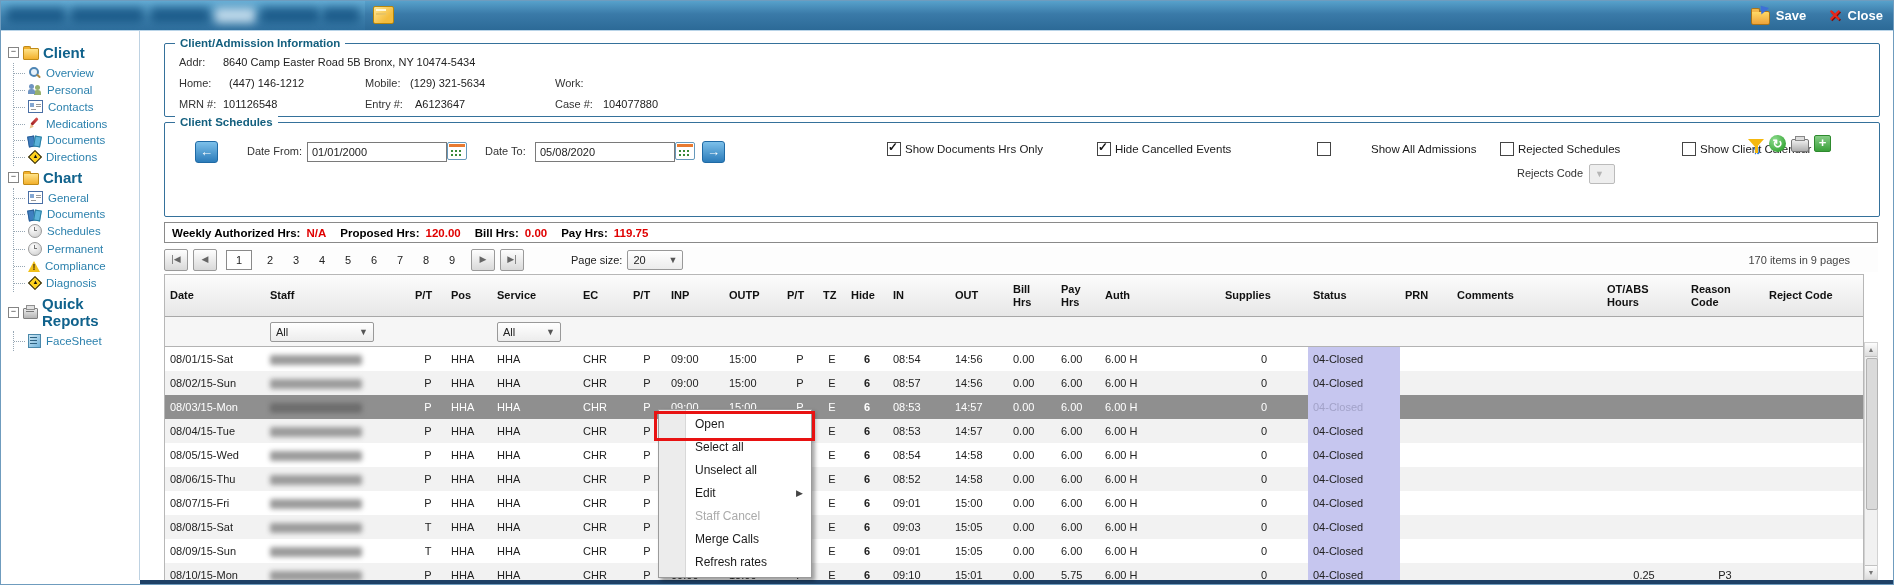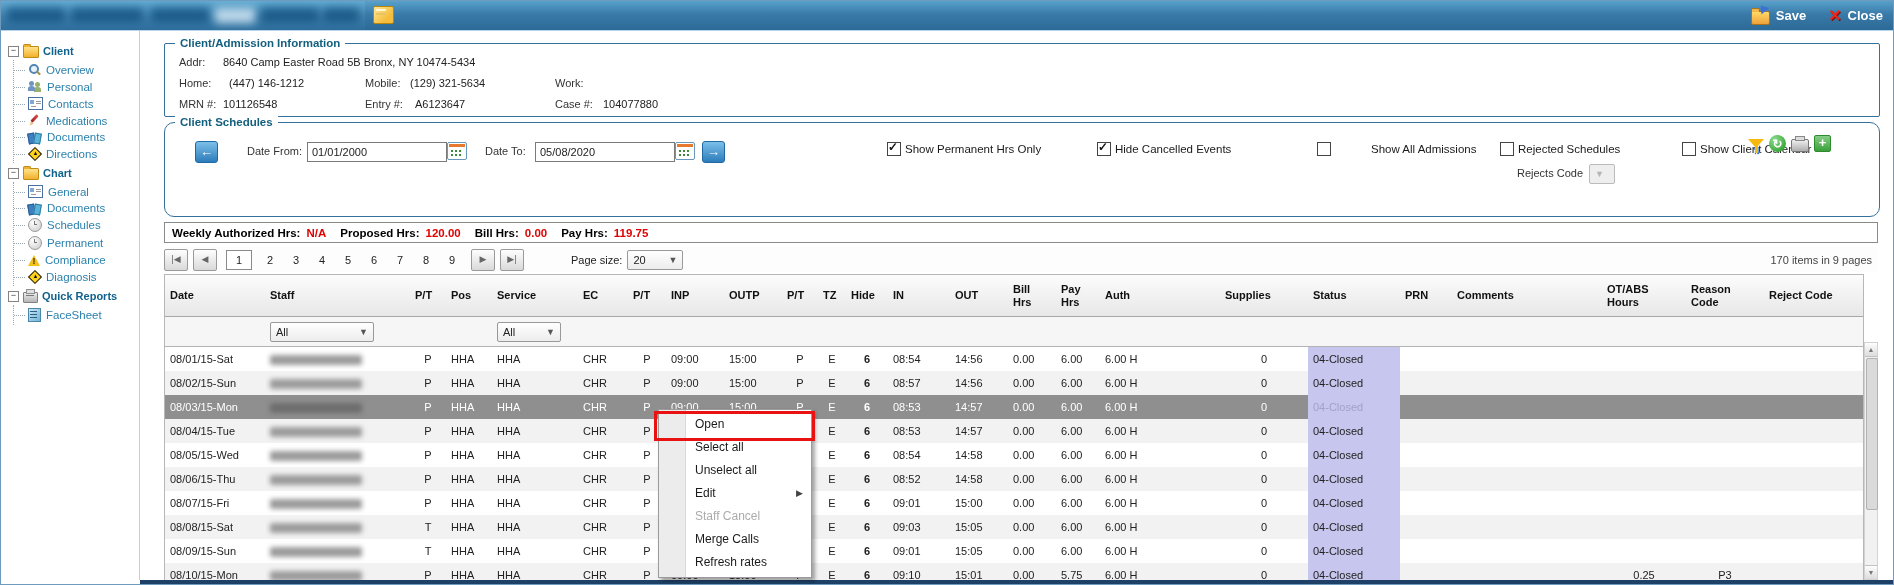--- a/index.html
+++ b/index.html
@@ -23,21 +23,21 @@
              border:1px solid #a8741a;border-radius:1px 2px 2px 2px;}
   .icon-save::before{content:"";position:absolute;left:-1px;top:-4px;width:7px;height:3px;background:#f3b84b;border:1px solid #a8741a;border-bottom:none;border-radius:2px 2px 0 0;}
   .icon-save::after{content:"";position:absolute;right:1px;top:-7px;width:0;height:0;
              border-left:5px solid transparent;border-right:5px solid transparent;border-top:7px solid #3d6fd6;transform:rotate(140deg);}
   .icon-close{color:#e8281c;font-size:16px;font-weight:bold;line-height:16px;text-shadow:1px 1px 0 #7e0f08;}
 
   
   .sidebar{position:absolute;left:0;top:30px;width:139px;bottom:4px;background:#fff;
            border-right:1px solid #bed2e2;padding:10px 0 0 0;box-sizing:border-box;overflow:hidden;}
   .tree-section{display:flex;align-items:center;gap:4px;padding:3px 0 2px 7px;cursor:pointer;}
-  .sec-label{color:#10628c;font-weight:bold;font-size:11px;}
+  .sec-label{color:#10628c;font-weight:bold;font-size:15px;}
   .expando{width:9px;height:9px;border:1px solid #848484;background:#fff;font-size:9px;line-height:7px;
            text-align:center;color:#333;flex:0 0 auto;}
   .tree ul{list-style:none;margin:0;padding:1px 0 1px 0;margin-left:12px;border-left:1px dotted #97a7b4;}
   .tree li{position:relative;display:flex;align-items:center;gap:5px;padding:2px 0 2px 14px;cursor:pointer;}
   .tree li::before{content:"";position:absolute;left:0;top:50%;width:11px;border-top:1px dotted #97a7b4;}
   .item-label{color:#2c81ad;font-size:11.5px;}
 
   .ic{display:inline-block;position:relative;flex:0 0 auto;}
   .icon-folder{width:14px;height:10px;background:linear-gradient(#ffe388,#f2b02c);border:1px solid #c08a16;border-radius:1px;margin-top:2px;}
   .icon-folder::before{content:"";position:absolute;top:-3px;left:-1px;width:6px;height:2px;background:#f2b02c;border:1px solid #c08a16;border-bottom:none;border-radius:2px 2px 0 0;}
@@ -71,21 +71,21 @@
   .icon-notepad::before{content:"";position:absolute;left:1px;top:2px;width:7px;height:1px;background:#2c6080;box-shadow:0 3px 0 #2c6080,0 6px 0 #2c6080;}
 
   
   .panel{position:absolute;border:1px solid #35719b;border-radius:2px;background:#fff;}
   .panel-legend{position:absolute;top:-7px;left:10px;background:#fff;padding:0 5px;color:#135f7e;font-weight:bold;font-size:11.5px;}
   .pos{position:absolute;white-space:nowrap;}
   .lbl{color:#333;}
   .val{color:#222;}
 
   #client-info{left:163px;top:42px;width:1714px;height:72px;}
-  #client-sched{left:163px;top:121px;width:1714px;height:93px;border-radius:10px;}
+  #client-sched{left:163px;top:121px;width:1714px;height:93px;}
 
   .date-input{position:absolute;width:130px;height:16px;border:1px solid #7a7a7a;font-family:"Liberation Sans",sans-serif;font-size:11px;padding:1px 4px;color:#222;}
   .btn-nav{position:absolute;width:21px;height:20px;border:1px solid #1f6aa5;border-radius:3px;
            background:linear-gradient(#7cc0ea,#2c7cba);color:#fff;text-align:center;line-height:19px;font-weight:bold;font-size:13px;cursor:pointer;}
   .icon-calendar{position:absolute;width:18px;height:16px;background:#fff;border:1px solid #6699bb;border-radius:2px;cursor:pointer;}
   .icon-calendar::before{content:"";position:absolute;left:1px;top:1px;right:1px;height:3px;background:#e87a30;}
   .icon-calendar::after{content:"";position:absolute;left:3px;top:7px;width:2px;height:2px;background:#3a8a3a;
         box-shadow:4px 0 0 #3a8a3a,8px 0 0 #3a8a3a,0 4px 0 #3a8a3a,4px 4px 0 #3a8a3a,8px 4px 0 #3a8a3a;}
 
   .cb-item{position:absolute;display:flex;align-items:center;gap:4px;}
@@ -117,21 +117,21 @@
   .stat-label{font-weight:bold;color:#000;font-size:11.5px;}
   .stat-value{font-weight:bold;font-size:11.5px;margin-left:-8px;}
 
   
   #pager{position:absolute;left:163px;top:246px;width:1714px;height:25px;display:flex;align-items:center;gap:5px;background:#fdfdfd;}
   .pg-btn{width:22px;height:20px;border:1px solid #9a9a9a;border-radius:2px;background:linear-gradient(#fefefe,#d9d9d9);
           color:#666;font-size:9px;text-align:center;line-height:19px;cursor:pointer;flex:0 0 auto;}
   .pg-num{min-width:10px;text-align:center;color:#222;padding:0 3px;cursor:pointer;}
   .pg-num.current{border:1px solid #8a8a8a;background:#fff;height:18px;line-height:18px;padding:0 7px;font-weight:normal;}
   .pg-label{margin-left:42px;color:#222;}
-  #pager-summary{margin-left:auto;margin-right:6px;color:#444;}
+  #pager-summary{margin-left:auto;margin-right:28px;color:#444;}
 
   
   #grid-wrap{position:absolute;left:163px;top:273px;width:1700px;height:312px;overflow:hidden;border:1px solid #b7b7b7;border-bottom:none;box-sizing:border-box;}
   table.grid{border-collapse:collapse;table-layout:fixed;width:1700px;}
   .grid th{background:linear-gradient(#fcfcfc,#e7e7e7);border-bottom:1px solid #a8a8a8;
            font-weight:bold;color:#111;height:37px;padding:2px 5px;text-align:left;vertical-align:middle;font-size:11px;line-height:13px;overflow:hidden;}
   .grid td{height:24px;padding:0 5px;white-space:nowrap;overflow:hidden;font-size:11px;color:#222;}
   .grid tr.filter-row td{background:#f6f6f6;border-bottom:1px solid #b3b3b3;height:29px;}
   .grid tbody tr.odd{background:#f2f2f2;}
   .grid tbody tr.selected{background:#8f8f8f;}
@@ -291,21 +291,21 @@
     <input class="date-input" style="left: 142px; top: 19px;" readonly="" value="01/01/2000">
     <span class="icon-calendar" style="left:282px;top:19px"></span>
     <span class="pos lbl" style="left:320px;top:22px">Date To:</span>
     <input class="date-input" style="left: 370px; top: 19px;" readonly="" value="05/08/2020">
     <span class="icon-calendar" style="left:510px;top:19px"></span>
     <span class="btn-nav" style="left:537px;top:18px">→</span>
 
     <div id="checkbox-row">
         <div class="cb-item" style="left: 722px; top: 19px;">
           <span class="cb checked"></span>
-          <span class="cb-label">Show Permanent Hrs Only</span>
+          <span class="cb-label">Show Documents Hrs Only</span>
         </div>
         <div class="cb-item" style="left: 896px; top: 19px; padding-left: 36px;">
           <span class="cb checked"></span>
           <span class="cb-label">Hide Cancelled Events</span>
         </div>
         <div class="cb-item" style="left: 1152px; top: 19px; gap: 40px;">
           <span class="cb"></span>
           <span class="cb-label">Show All Admissions</span>
         </div>
         <div class="cb-item" style="left: 1335px; top: 19px;">

